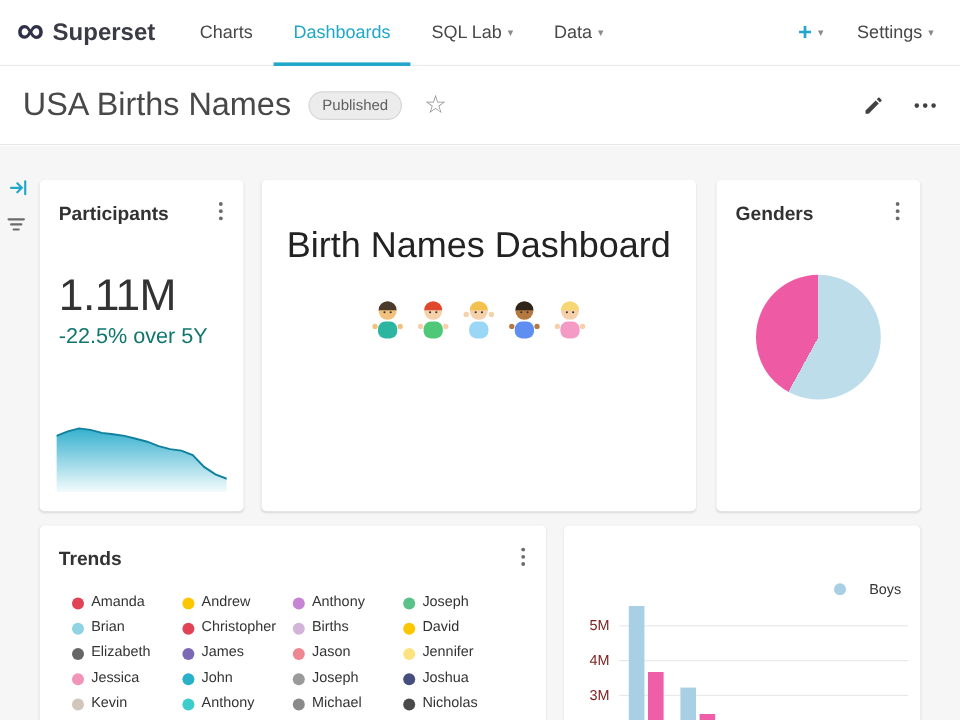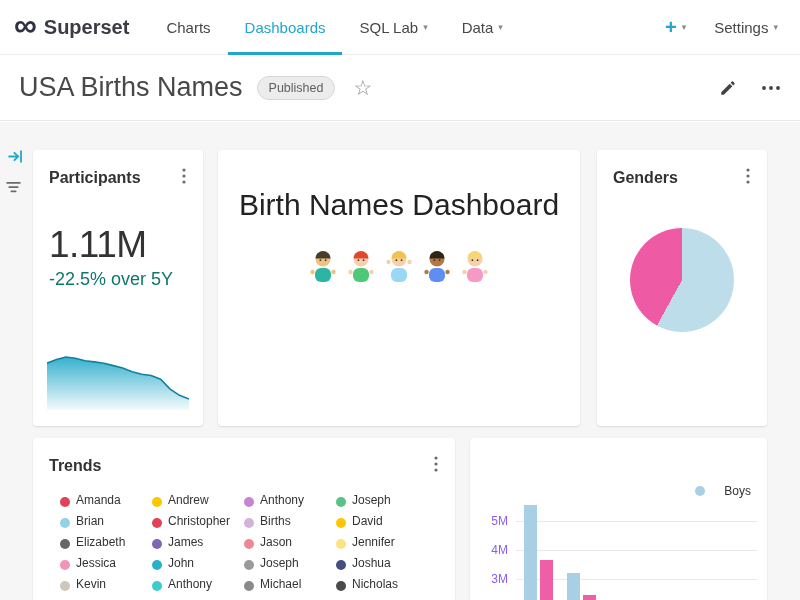--- a/index.html
+++ b/index.html
@@ -56,21 +56,21 @@
 
   .legend-grid { display:grid; grid-template-columns:repeat(4, 92px); justify-content:center; margin-top:15px; row-gap:7px; }
   .legend-item { display:flex; align-items:flex-end; gap:6px; font-size:12px; color:#333; cursor:pointer; }
   .dot { width:10px; height:10px; border-radius:50%; flex:none; }
 
   .gbs-legend { position:absolute; top:46px; right:16px; display:flex; align-items:center; gap:19px; font-size:12px; color:#333; }
   .gbs-chart { position:absolute; top:64px; left:12px; right:10px; height:200px; }
   .gbs-plot { position:absolute; left:34px; right:0; top:0; height:165px; }
   .gridline { position:absolute; left:0; right:0; height:1px; background:#e9e9e9; }
   .bar { position:absolute; bottom:0; width:13px; }
-  .ytick { position:absolute; left:0; width:26px; text-align:right; font-size:12px; color:#8b5cf6; }
+  .ytick { position:absolute; left:0; width:26px; text-align:right; font-size:12px; color:#7f1d1d; }
 </style>
 </head>
 <body>
 
 <header class="navbar">
   <div class="brand">
     <span class="logo-glyph">∞</span>
     <span class="brand-text">Superset</span>
   </div>
   <nav class="nav-items" id="nav-items">

